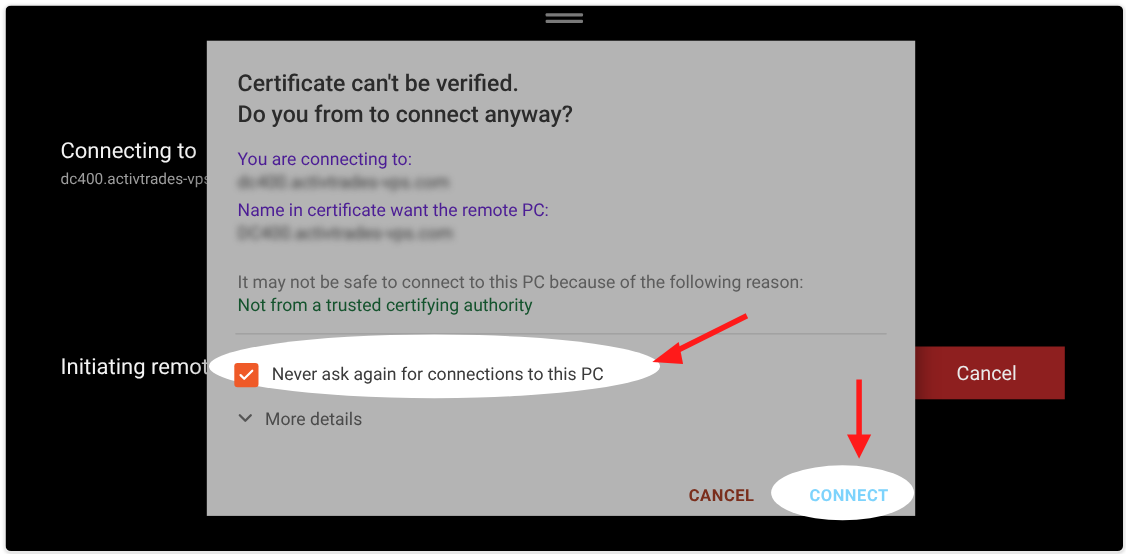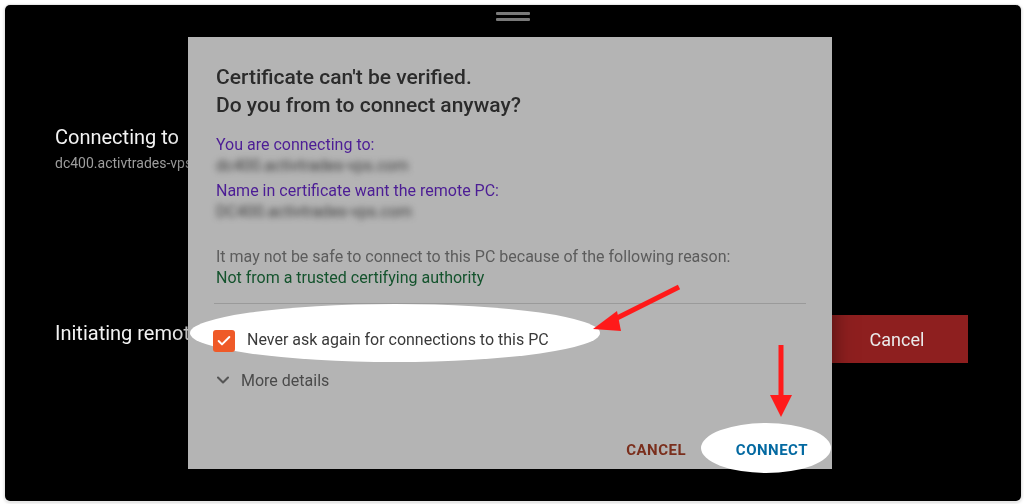--- a/index.html
+++ b/index.html
@@ -27,21 +27,21 @@
   .pill{position:absolute;left:185px;top:299px;width:410px;height:58px;background:#fff;border-radius:50%/50%;z-index:2}
   .check-row{position:absolute;left:208px;top:325px;display:flex;gap:12px;z-index:3}
   .chk{width:22px;height:22px;background:#ef5a28;border-radius:3px;display:flex;align-items:center;justify-content:center}
   .chk svg{width:16px;height:16px}
   .chk-label{font-size:16px;color:#3a3a3a}
   
   .more{position:absolute;left:208px;top:365px;display:flex;align-items:flex-end;gap:8px;color:#4a4a4a;z-index:3}
   .more svg{width:20px;height:20px}
   .more span{font-size:16px}
   .connect-pill{position:absolute;right:190px;bottom:28px;width:130px;height:50px;background:#fff;border-radius:50%/50%;z-index:3}
-  .connect-lbl{position:absolute;right:213px;bottom:42px;font-size:15px;font-weight:700;letter-spacing:.5px;color:#0369a1;z-index:5}
+  .connect-lbl{position:absolute;right:213px;bottom:42px;font-size:15px;font-weight:700;letter-spacing:.5px;color:#7dd3fc;z-index:5}
   .cancel-lbl{position:absolute;right:335px;bottom:42px;font-size:15px;font-weight:700;letter-spacing:.5px;color:#7a2e1c;z-index:5}
   
   .arrow{position:absolute;z-index:6}
   .arrow svg{display:block}
 </style>
 </head>
 <body>
 
 <div class="frame">
   <div class="bg">

